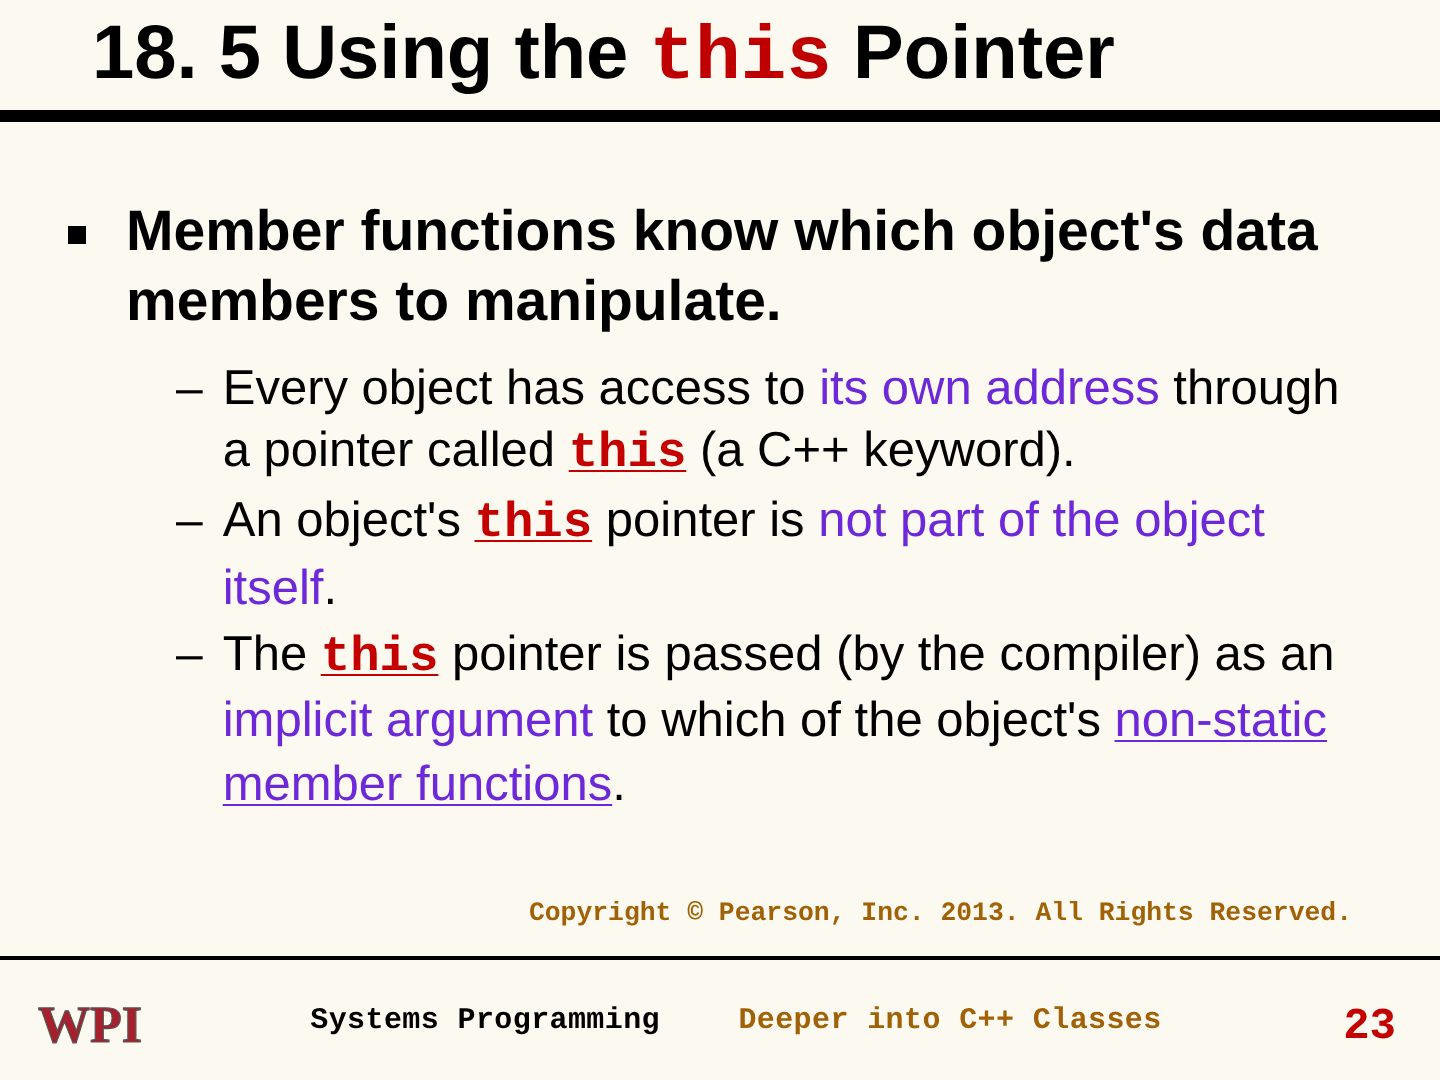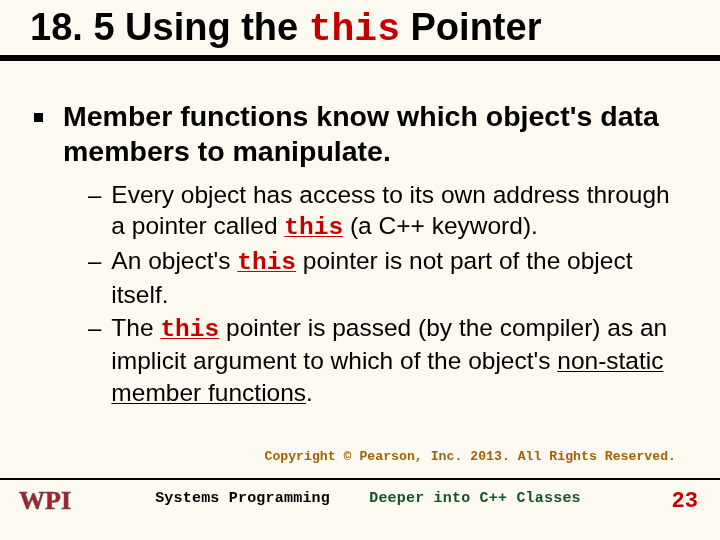--- a/index.html
+++ b/index.html
@@ -10,20 +10,21 @@
     position: relative;
   }
   .slide {
     width: 720px;
     height: 540px;
     position: relative;
   }
   .title-bar {
     padding: 6px 30px 4px 30px;
     background: #fcf9f0;
+    margin-left: 16px;
   }
   .title {
     font-size: 38px;
     font-weight: bold;
     color: #000;
     white-space: nowrap;
     letter-spacing: 0px;
   }
   .title .kw {
     color: #c00000;
@@ -70,21 +71,21 @@
     font-size: 24px;
     margin-right: 10px;
     line-height: 1.3;
     flex: 0 0 auto;
   }
   .sub-text {
     font-size: 24.5px;
     line-height: 1.28;
   }
   .em-red {
-    color: #000000;
+    color: #6d28d9;
   }
   .kw2 {
     color: #c40000;
     font-family: "Courier New", monospace;
     font-weight: bold;
     text-decoration: underline;
     text-decoration-thickness: 1px;
     text-underline-offset: 2px;
   }
   .uline {
@@ -104,21 +105,21 @@
   .rule2 {
     position: absolute;
     left: 0; right: 0;
     top: 478px;
     height: 2px;
     background: #000;
   }
   .footer {
     position: absolute;
     left: 0; right: 0;
-    top: 472px;
+    top: 484px;
     height: 52px;
     display: flex;
     align-items: center;
   }
   .logo {
     position: absolute;
     left: 16px;
     top: 11px;
     display: flex;
     align-items: center;
@@ -131,21 +132,21 @@
     font-weight: bold;
     font-size: 15px;
     letter-spacing: 0.2px;
   }
   .foot-left {
     color: #000;
     margin-right: 30px;
     margin-left: 16px;
   }
   .foot-right {
-    color: #14532d;
+    color: #a16207;
   }
   .pagenum {
     position: absolute;
     right: 22px;
     top: 17px;
     font-family: "Courier New", monospace;
     font-weight: bold;
     font-size: 22px;
     color: #c40000;
   }

